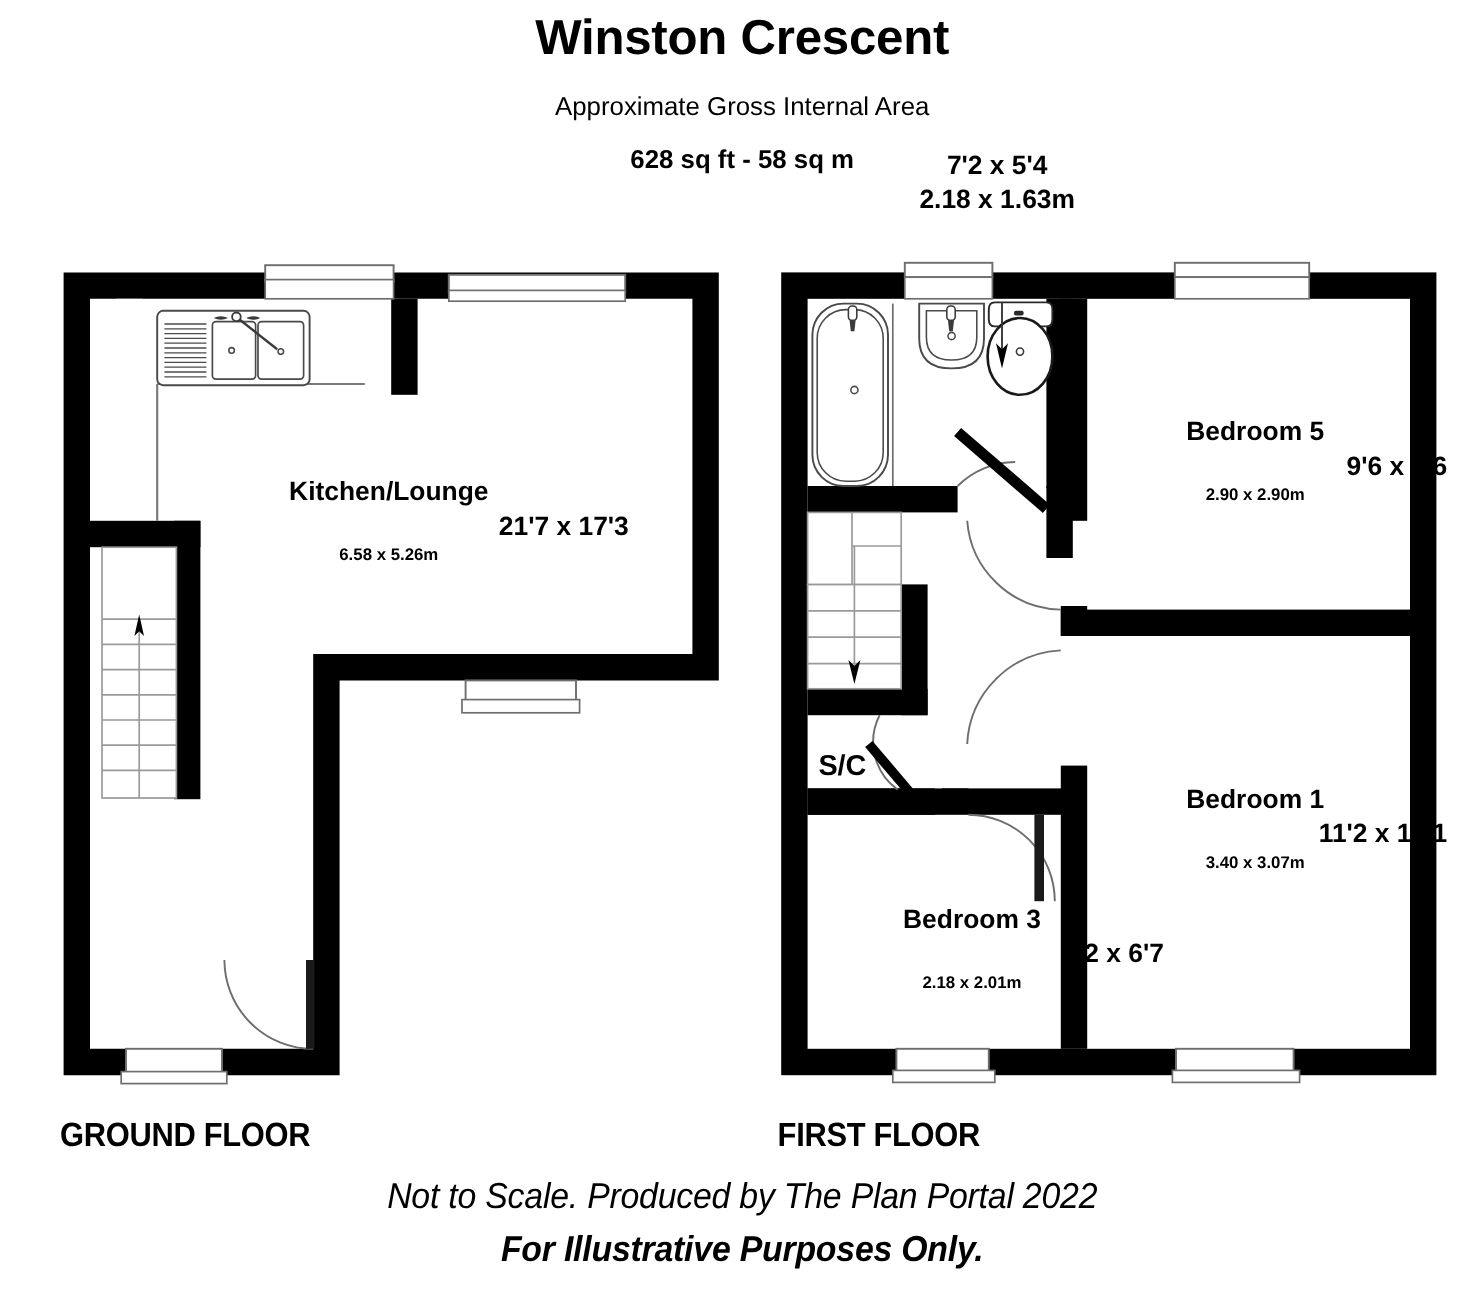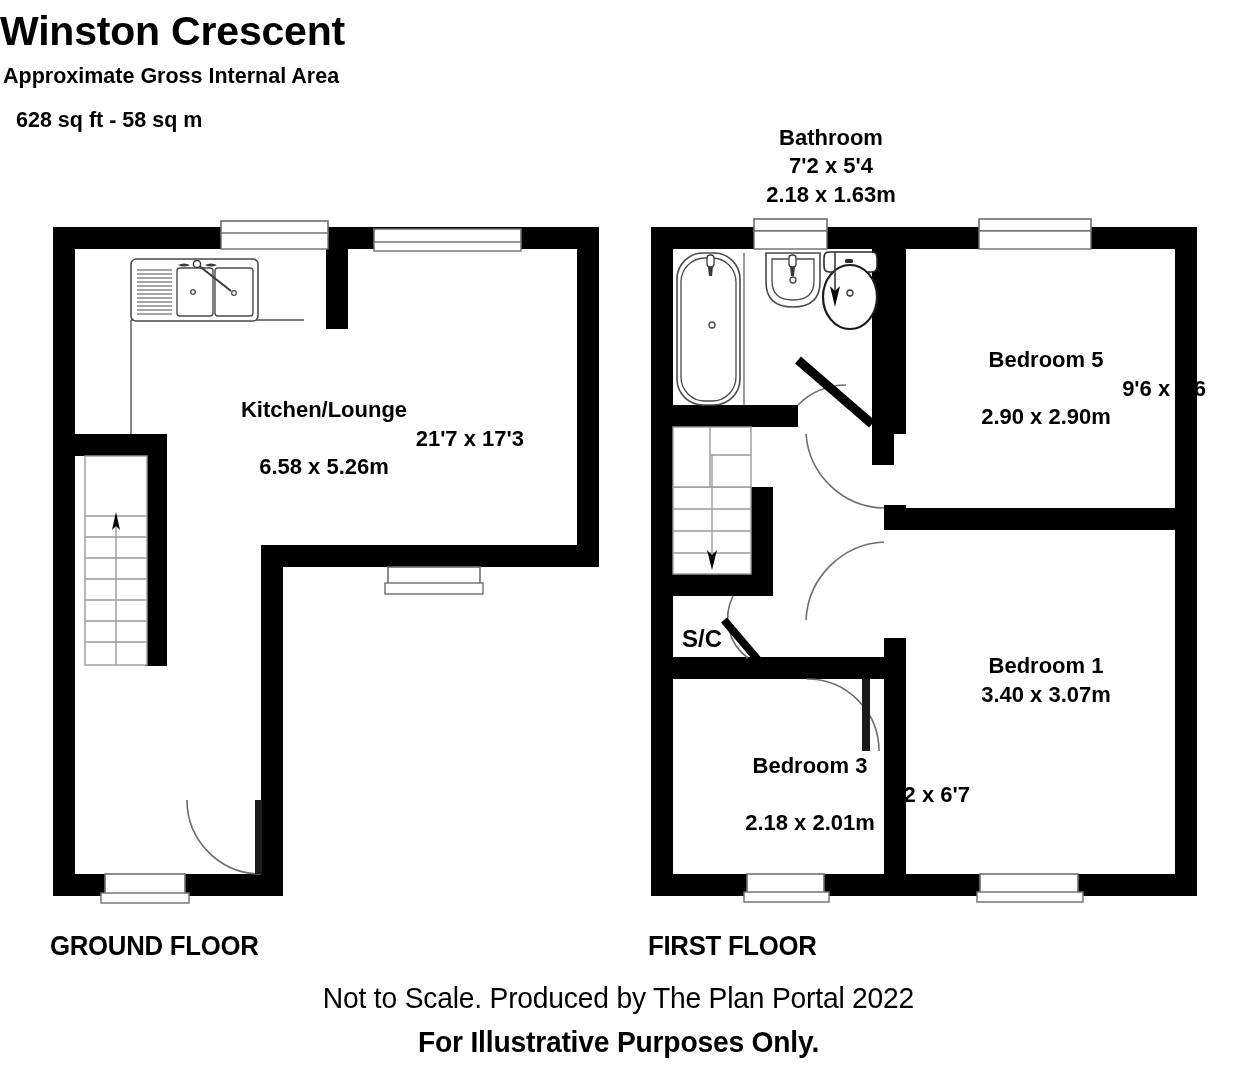--- a/index.html
+++ b/index.html
@@ -20,34 +20,35 @@
     width: 1237px;
     height: 1080px;
   }
 
   
   .header {
     position: absolute;
     top: 0;
     left: 0;
     width: 1237px;
+    text-align: center;
     padding-top: 10px;
   }
   .title {
     font-size: 41px;
     font-weight: bold;
     letter-spacing: -0.2px;
     line-height: 1.05;
     margin: 0;
   }
   .subtitle {
     font-size: 21.5px;
-    font-weight: bold;
+    font-weight: normal;
     line-height: 1.32;
-    margin: 3px;
+    margin: 16px;
     padding-top: 6px;
   }
   .subtitle2 {
     font-size: 21.5px;
     font-weight: bold;
     line-height: 1.32;
     margin: 16px;
   }
 
   
@@ -73,21 +74,21 @@
   
   .room-label {
     position: absolute;
     text-align: center;
     font-weight: bold;
     line-height: 1.3;
     white-space: nowrap;
   }
   .room-label .rl-name { font-size: 22px; }
   .room-label .rl-imp  { font-size: 22px; text-align: right; }
-  .room-label .rl-met  { font-size: 22px; }
+  .room-label .rl-met  { font-size: 14px; }
 
   #label-kitchen { left: 124px;  top: 376px; width: 400px; margin-top: 20px; }
   #label-bed2    { left: 886px;  top: 346px; width: 320px; }
   #label-bed1    { left: 886px;  top: 652px; width: 320px; }
   #label-bed3    { left: 650px;  top: 752px; width: 320px; }
 
   .sc-label {
     position: absolute;
     left: 682px;
     top: 627px;
@@ -109,20 +110,21 @@
   #caption-ground { left: 50px;  top: 930px; }
   #caption-first  { left: 648px; top: 930px; }
 
   
   .footer {
     position: absolute;
     left: 0;
     top: 978px;
     width: 1237px;
     text-align: center;
+    font-style: italic;
   }
   .footer-line1 {
     font-size: 30px;
     font-weight: normal;
     letter-spacing: -0.2px;
     line-height: 1.32;
     transform: scaleX(0.94);
   }
   .footer-line2 {
     font-size: 30px;
@@ -138,21 +140,20 @@
 
 <div class="page">
 
   <div class="header">
     <div class="title">Winston Crescent</div>
     <div class="subtitle">Approximate Gross Internal Area</div>
     <div class="subtitle2">628 sq ft - 58 sq m</div>
   </div>
 
   <div class="bathroom-caption">
-    <div>Bathroom</div>
     <div>7'2 x 5'4</div>
     <div>2.18 x 1.63m</div>
   </div>
 
   <svg class="plan-svg" width="1237" height="1080" viewBox="0 0 1237 1080">
 
     <g>
 
       <g>
 
@@ -362,20 +363,21 @@
   </div>
 
   <div class="room-label" id="label-bed2">
     <div class="rl-name">Bedroom 5</div>
     <div class="rl-imp">9'6 x 9'6</div>
     <div class="rl-met">2.90 x 2.90m</div>
   </div>
 
   <div class="room-label" id="label-bed1">
     <div class="rl-name">Bedroom 1</div>
+    <div class="rl-imp">11'2 x 10'1</div>
     <div class="rl-met">3.40 x 3.07m</div>
   </div>
 
   <div class="room-label" id="label-bed3">
     <div class="rl-name">Bedroom 3</div>
     <div class="rl-imp">7'2 x 6'7</div>
     <div class="rl-met">2.18 x 2.01m</div>
   </div>
 
   <div class="sc-label">S/C</div>

